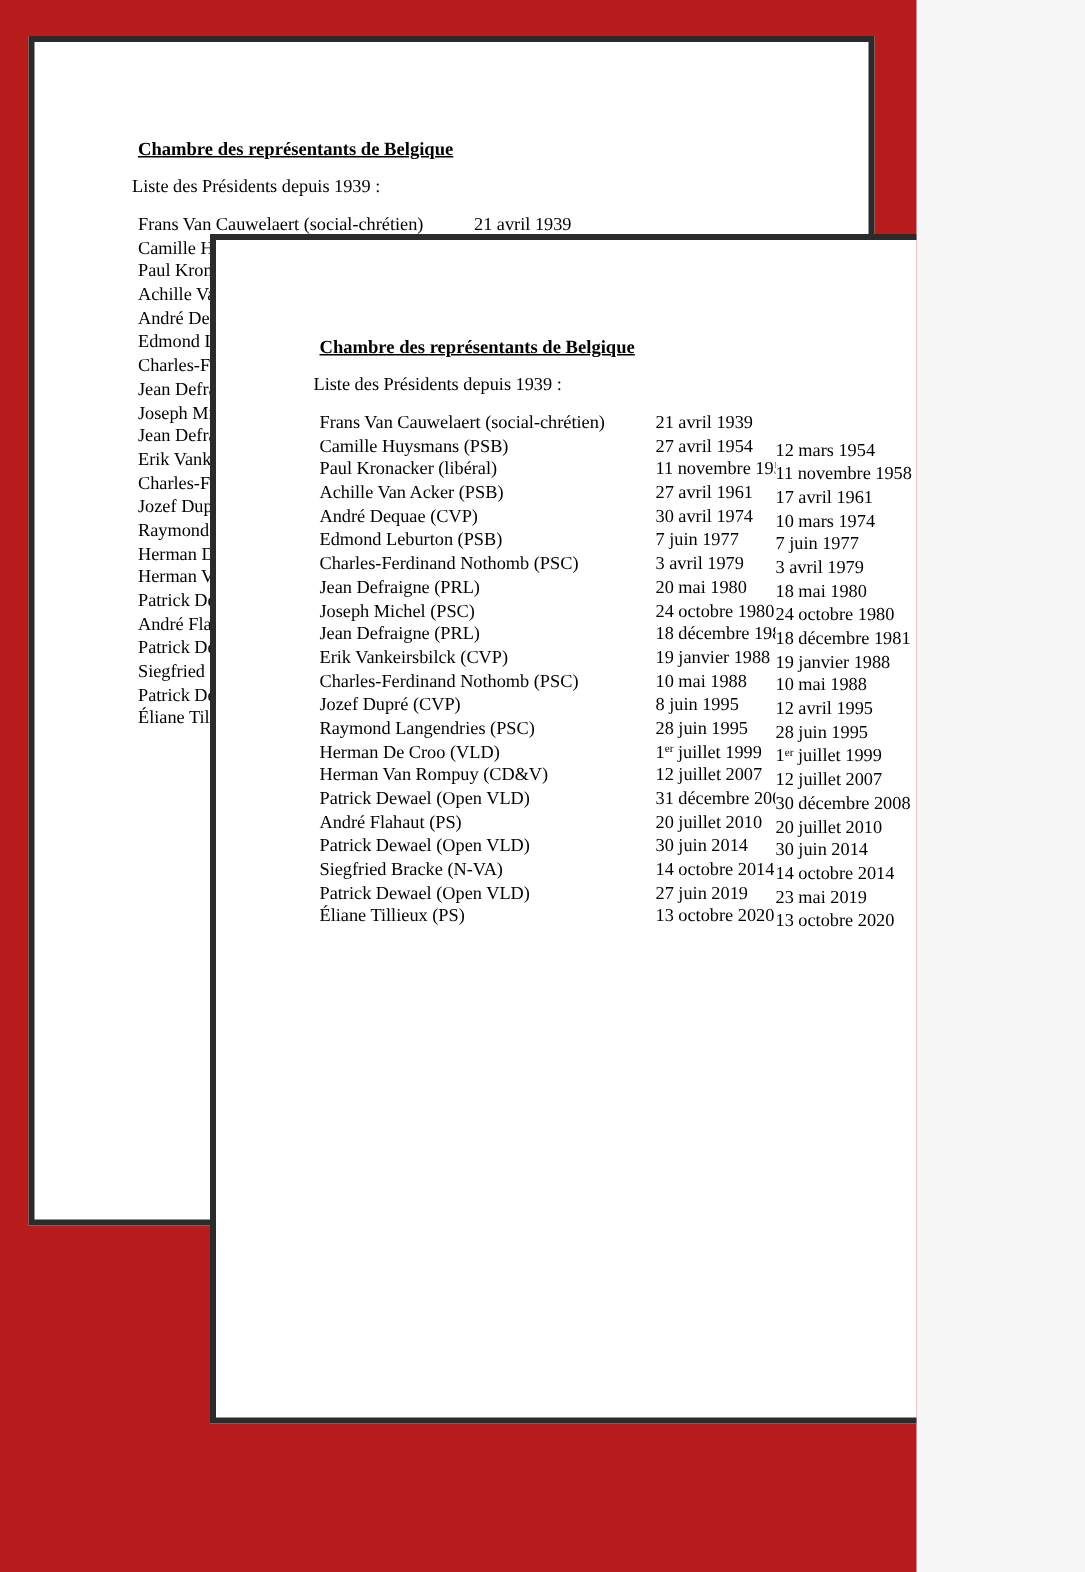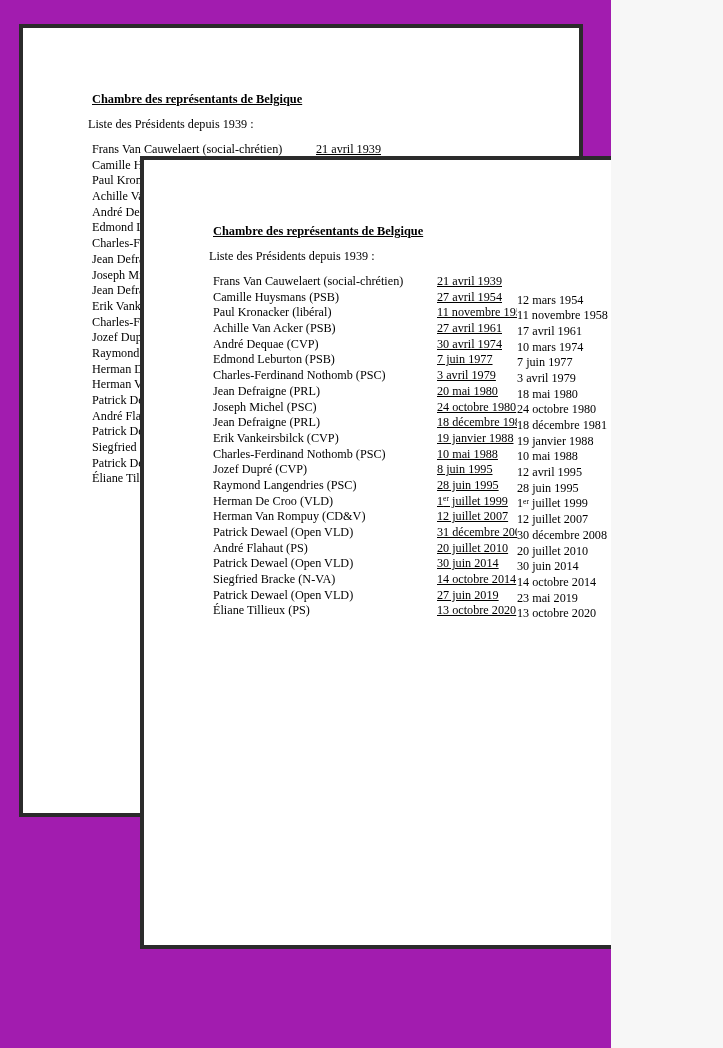--- a/index.html
+++ b/index.html
@@ -5,21 +5,21 @@
   html, body {
     margin: 0;
     padding: 0;
     background: #f7f7f7;
     font-family: "Liberation Serif", "DejaVu Serif", serif;
   }
   .canvas {
     position: relative;
     width: 611px;
     height: 1048px;
-    background: #a21caf;
+    background: #b91c1c;
     overflow: hidden;
   }
   .page {
     position: absolute;
     width: 564px;
     height: 793px;
     background: #ffffff;
     border: 4px solid #2b2b2b;
     box-sizing: border-box;
     color: #000000;
@@ -52,21 +52,21 @@
     font-size: 12.2px;
   }
   .president-row {
     display: flex;
     height: 15.7px;
     line-height: 15.7px;
     white-space: nowrap;
     align-items: center;
   }
   .cell-name  { width: 224px; flex: 0 0 auto; overflow: hidden; }
-  .cell-start { width: 80px;  flex: 0 0 auto; overflow: hidden; text-decoration: underline; }
+  .cell-start { width: 80px;  flex: 0 0 auto; overflow: hidden; }
   .cell-end   { flex: 1 1 auto; overflow: hidden; margin-top: 37px; }
   .president-row sup {
     font-size: 0.62em;
     line-height: 0;
     vertical-align: baseline;
     position: relative;
     top: -0.45em;
   }
 </style>
 </head>

